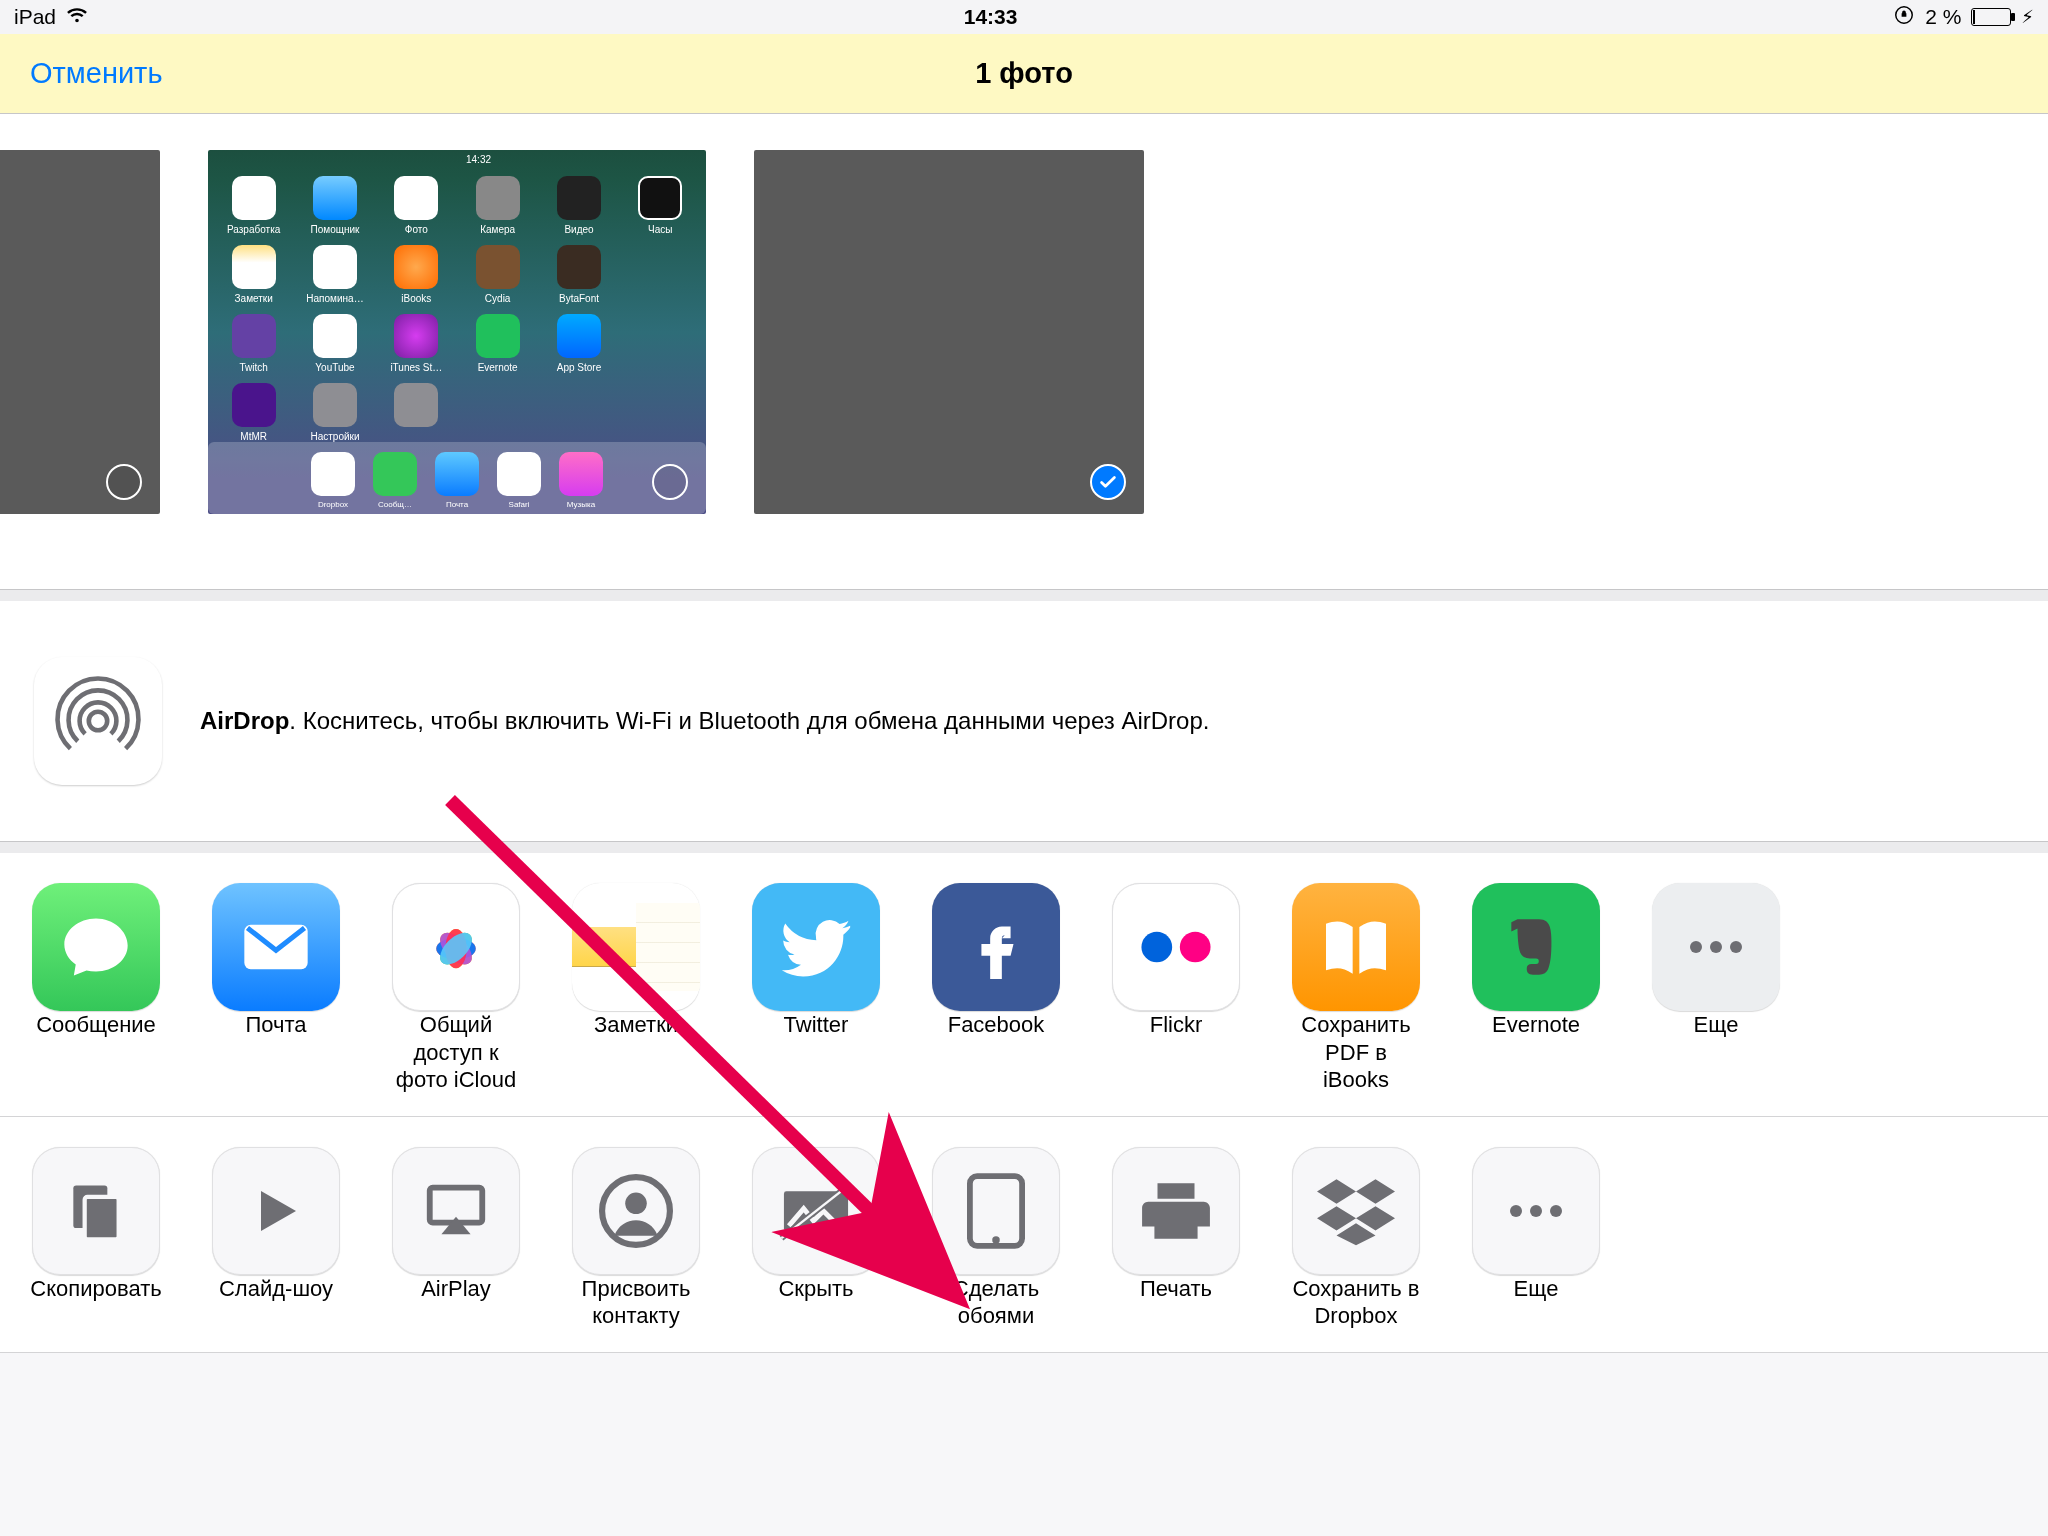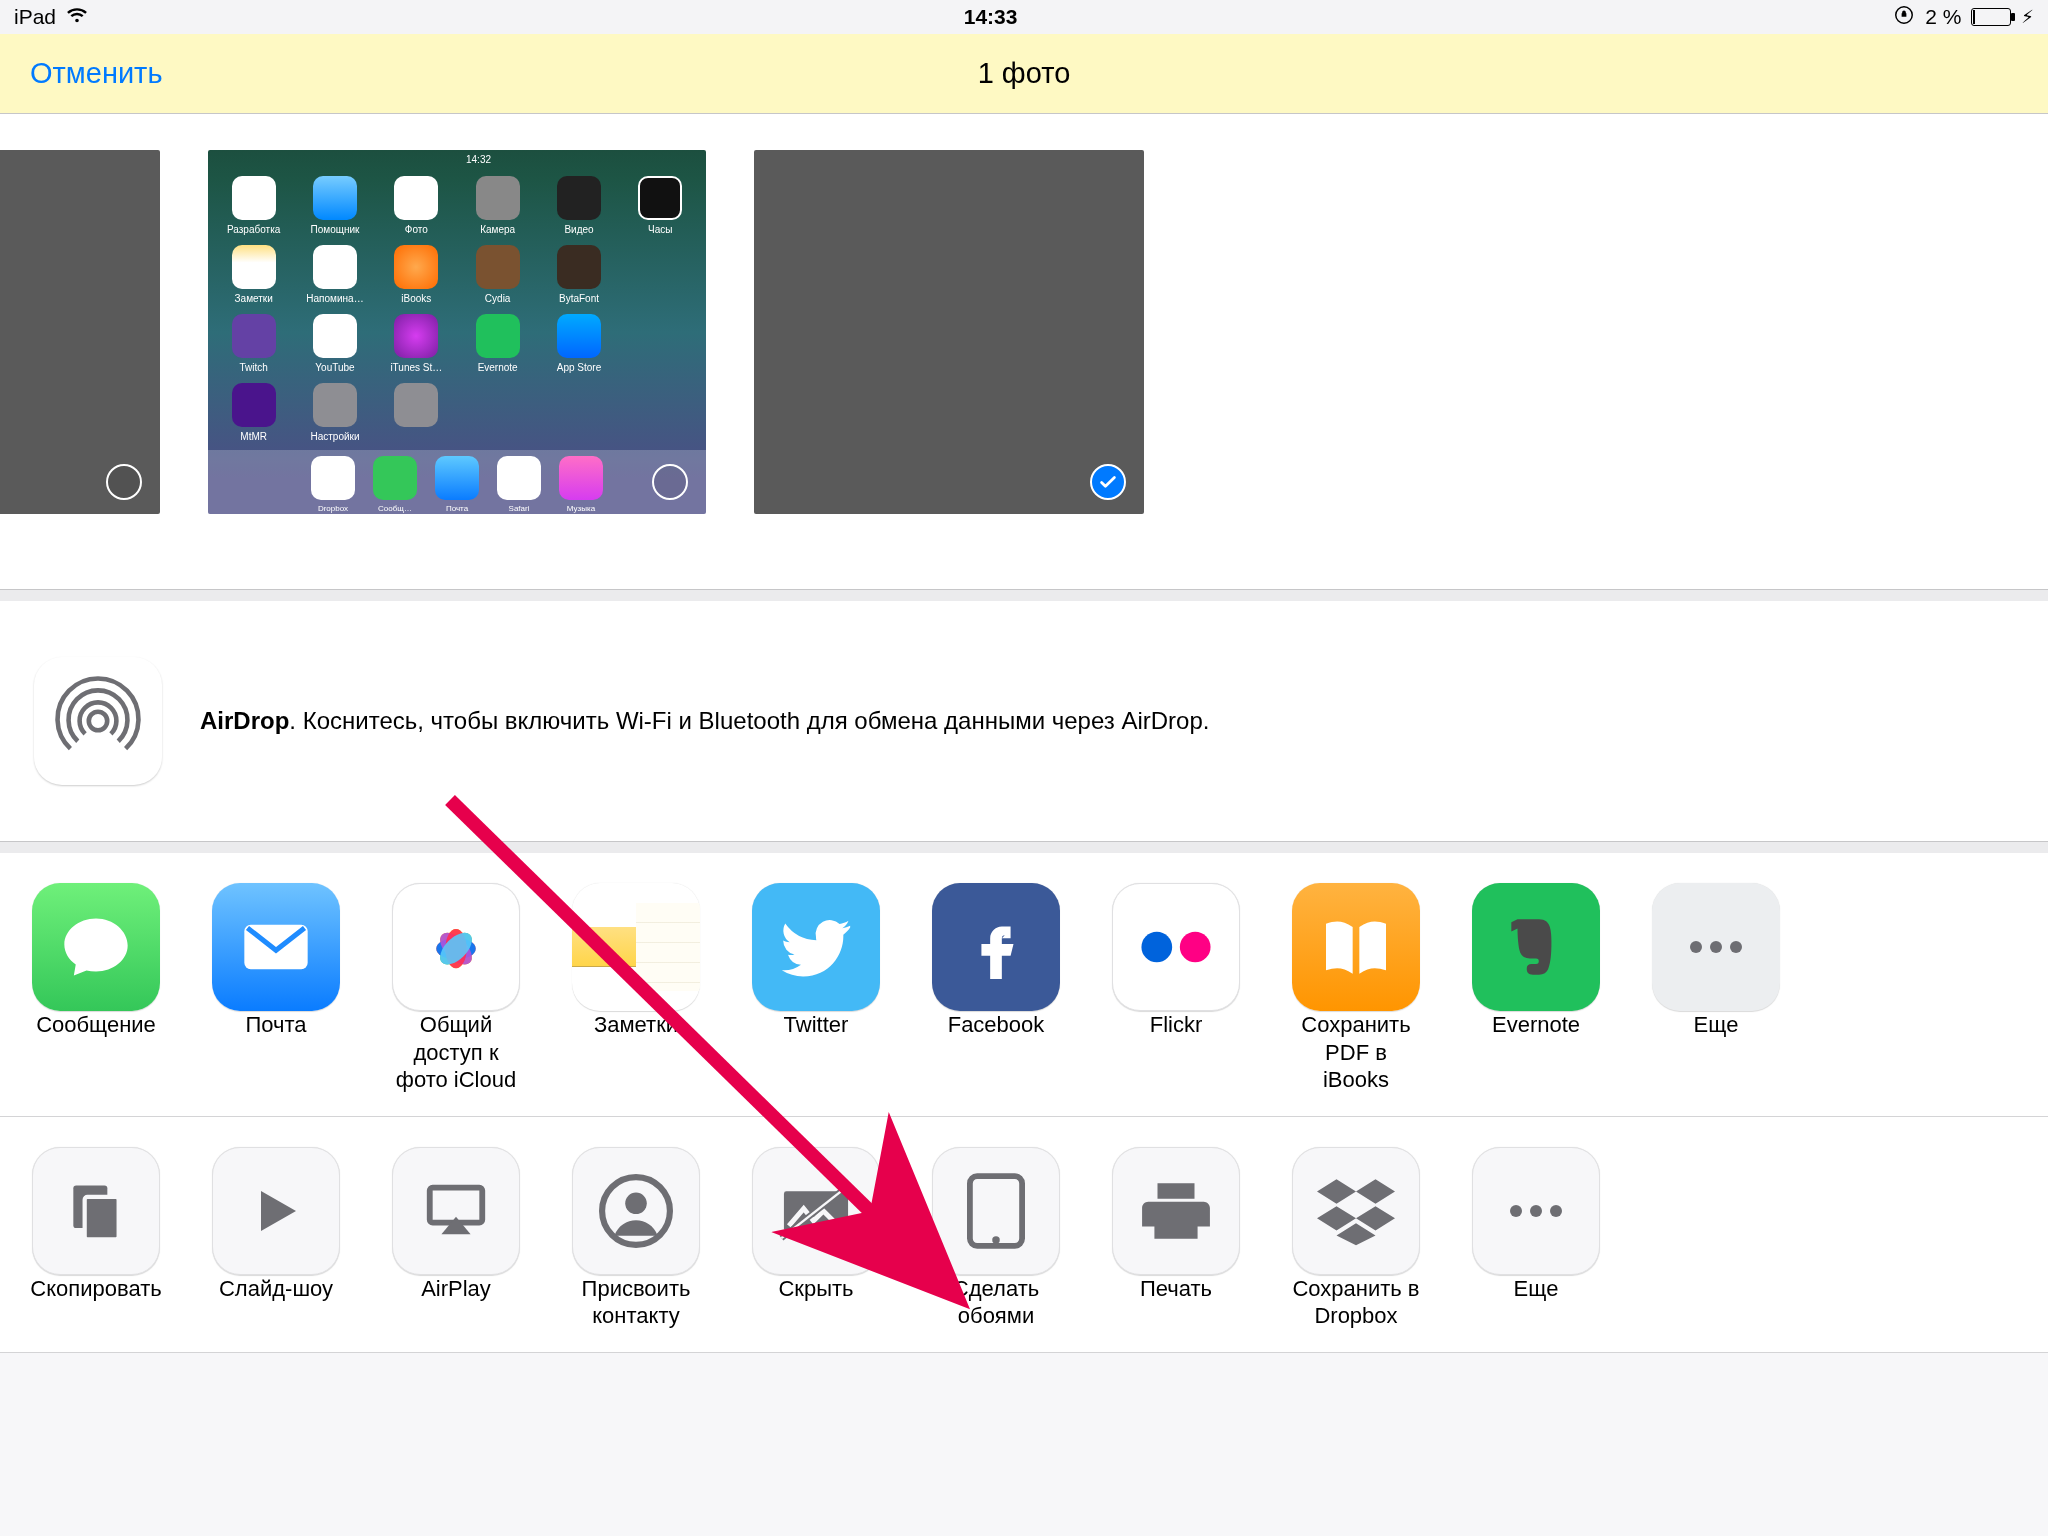--- a/index.html
+++ b/index.html
@@ -10,40 +10,40 @@
   .statusbar { width: 100%; height: 34px; display: flex; align-items: center; justify-content: space-between; padding: 0 14px; font-size: 21px; background: #f4f4f6; }
   .statusbar .left, .statusbar .right { display:flex; align-items:center; gap:10px; }
   .statusbar .center { font-weight: 600; }
   .battery-shell { width: 40px; height: 18px; border: 1.6px solid #000; border-radius: 3px; position: relative; display:inline-block; vertical-align:middle;}
   .battery-shell::after { content:""; position:absolute; right:-5px; top:4px; width:4px; height:8px; background:#000; border-radius:1px; }
   .battery-fill { position:absolute; left:1px; top:1px; bottom:1px; width:4%; background:#000; }
 
   
   .navhdr { height: 80px; display:flex; align-items:center; justify-content:center; position:relative; border-bottom:1px solid #c6c6c8; background:#fef9c3; }
   .navhdr .cancel { position:absolute; left:30px; color:#007aff; font-size:29px; }
-  .navhdr .title  { font-size:29px; font-weight:400; }
+  .navhdr .title  { font-size:29px; font-weight:700; }
 
   
   .thumbs { height: 476px; background:#fff; border-bottom:1px solid #c6c6c8; padding: 36px 0 0 0; display:flex; gap:48px; align-items:flex-start;}
   .thumb { position:relative; }
   .thumb .selbadge { position:absolute; right:18px; bottom:14px; width:36px; height:36px; border-radius:50%; }
   .selbadge.hollow { border:2.5px solid #fff; background:rgba(0,0,0,0.08); }
   .selbadge.check { background:#007aff; border:2.5px solid #fff; display:flex;align-items:center;justify-content:center;}
   .selbadge.check svg { width:22px;height:22px;}
 
   .ph-dark { width:220px; height:364px; background:#5a5a5a; border-radius:2px; }
   .ph-dark.first { margin-left:-60px; }
   .ph-wide { width:390px; height:364px; background:#5a5a5a; border-radius:2px; }
   .ph-home { width:498px; height:364px; border-radius:2px; background:linear-gradient(180deg,#1c4f3f 0%, #1d5545 8%, #2e6d78 50%, #4c4e86 90%); position:relative; overflow:hidden;}
   .ph-home .hstatus { height:18px; display:flex;align-items:center;justify-content:center;color:#fff;font-size:10px;padding-left:43px; }
   .ph-home .hgrid { padding:8px 14px 0 14px; display:grid; grid-template-columns:repeat(6,1fr); gap:10px 18px; }
   .hicon { display:flex; flex-direction:column; align-items:center; gap:4px;}
   .hicon .sq { width:44px;height:44px;border-radius:10px; }
   .hicon .lab { color:#fff; font-size:10px; white-space:nowrap;}
-  .ph-home .hdock { position:absolute; left:0; right:0; bottom:0; height:64px; background:rgba(255,255,255,0.22); display:flex; justify-content:center; gap:18px; align-items:center; padding-top:4px;}
+  .ph-home .hdock { position:absolute; left:0; right:0; bottom:0; height:72px; background:rgba(255,255,255,0.22); display:flex; justify-content:center; gap:18px; align-items:center; padding-top:4px;border-radius:6px;}
   .hdock .hicon .lab{font-size:8px;}
 
   
   .airdrop { height:252px; background:#fff; border-top:11px solid #ebebed; border-bottom:1px solid #c6c6c8; display:flex; align-items:center; padding-left:34px; gap:38px;}
   .airdrop .adicon { width:128px; height:128px; background:#fff; border-radius:28px; box-shadow:0 1px 2px rgba(0,0,0,0.2); display:flex;align-items:center;justify-content:center;}
   .airdrop .adtext { font-size:24px; }
   .airdrop .adtext b { font-weight:600; }
 
   
   .rows { background:#fff; border-top:11px solid #ebebed; }

